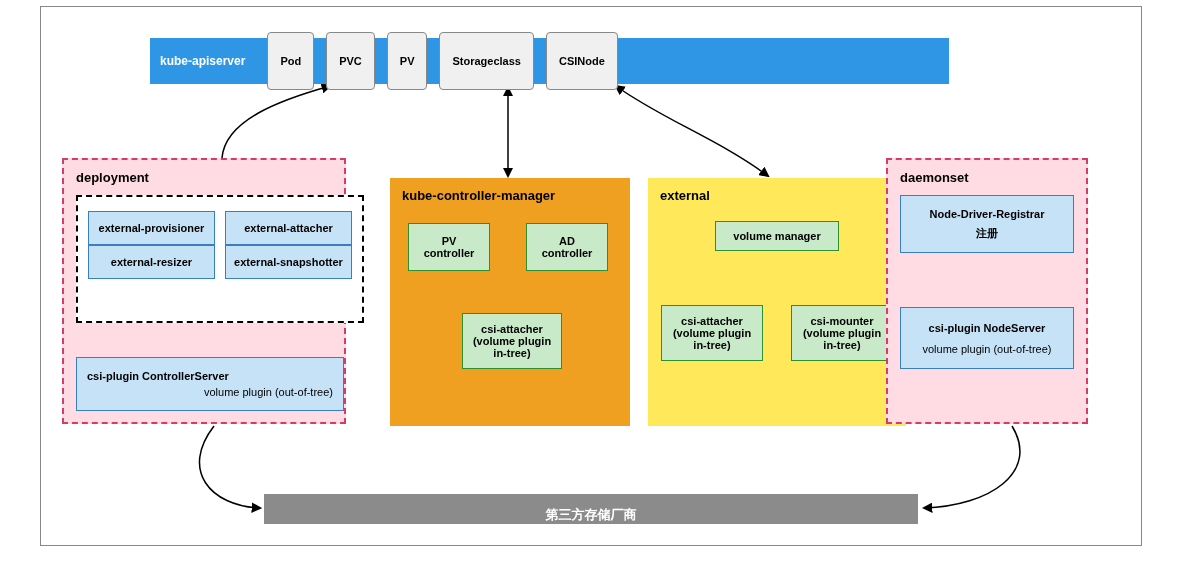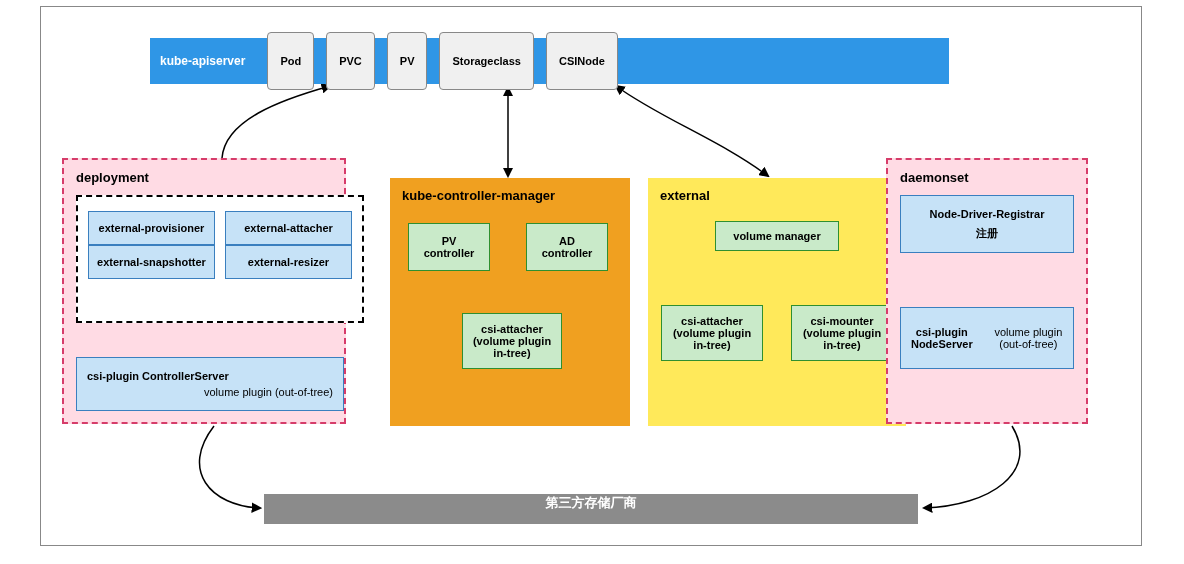--- a/index.html
+++ b/index.html
@@ -141,34 +141,34 @@
   
   .daemonset .inner1 {
     margin-top:6px;
     height:58px;
     display:flex; flex-direction:column; align-items:center; justify-content:center; gap:6px;
     font-weight:bold;
   }
   .daemonset .inner2 {
     margin-top:54px;
     height:62px;
-    display:flex; align-items:center; justify-content:center; gap:9px;
+    display:flex; flex-direction:column; align-items:center; justify-content:center; gap:9px;
   }
   .daemonset .inner2 .sub { font-weight:normal; font-size:11px;}
   .daemonset .mini { font-size:11px;}
 
   
   .third-party {
     position:absolute;
     left:264px; top:494px;
     width:654px; height:30px;
     background:#8b8b8b;
     color:#fff;
     font-weight:bold;
-    display:flex; align-items:flex-start; justify-content:center;
+    display:flex; align-items:flex-end; justify-content:center;
     font-size:13px;
   }
 </style>
 </head>
 <body>
 
 <div class="canvas">
   <div class="outer-frame"></div>
 
   <svg class="arrows">
@@ -209,22 +209,22 @@
     <span class="resbox">Storageclass</span>
     <span class="resbox">CSINode</span>
   </div>
 
   <div class="pink deployment">
     <div class="box-title">deployment</div>
     <div class="ext-plugin">
       <div class="ext-grid">
         <div class="bluebox">external-provisioner</div>
         <div class="bluebox">external-attacher</div>
+        <div class="bluebox">external-resizer</div>
         <div class="bluebox">external-snapshotter</div>
-        <div class="bluebox">external-resizer</div>
       </div>
     </div>
     <div class="bluebox csi-plugin">
       <span>csi-plugin  ControllerServer</span>
       <span class="sub">volume plugin (out-of-tree)</span>
     </div>
   </div>
 
   <div class="kcm">
     <div class="box-title">kube-controller-manager</div>

